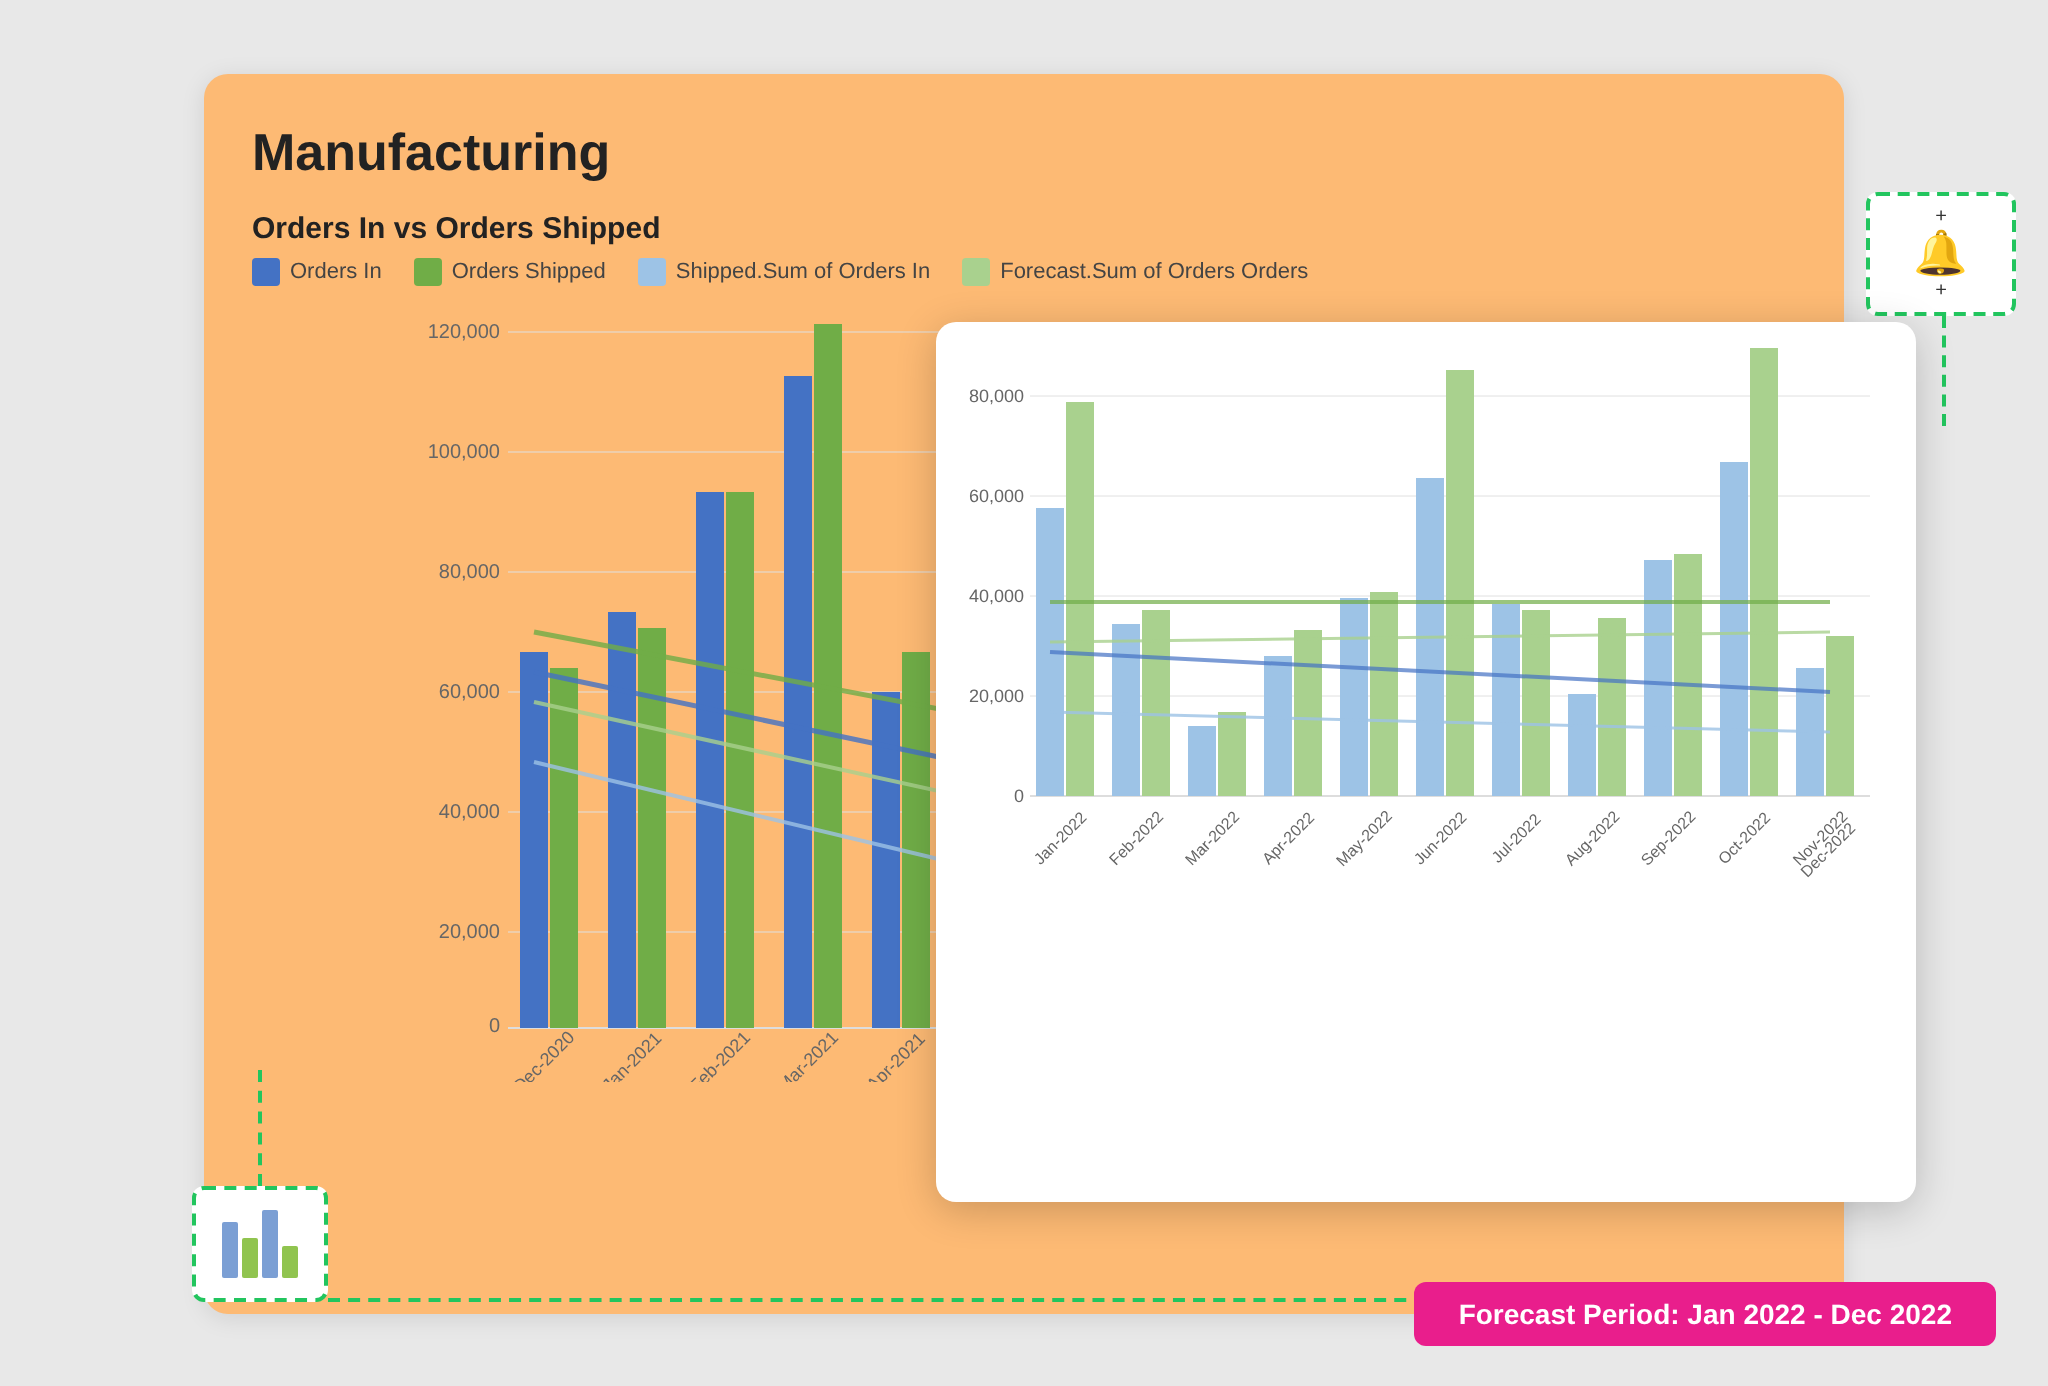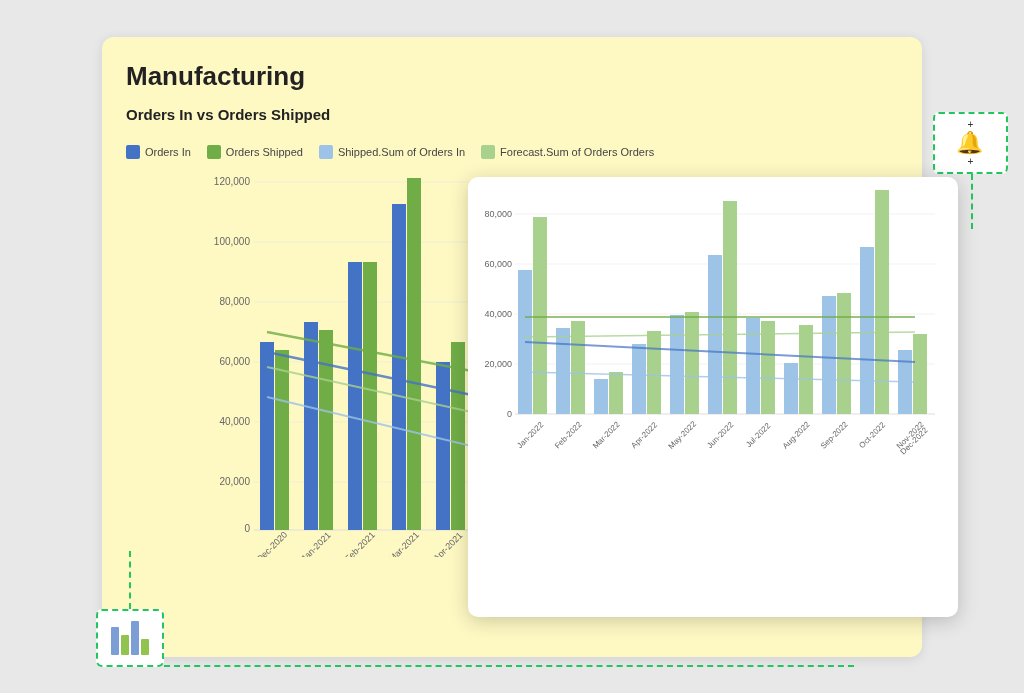--- a/index.html
+++ b/index.html
@@ -7,39 +7,39 @@
       background: #e8e8e8;
       font-family: -apple-system, BlinkMacSystemFont, 'Segoe UI', Arial, sans-serif;
       width: 1024px;
       height: 693px;
       overflow: hidden;
       display: flex;
       align-items: center;
       justify-content: center;
     }
     .main-card {
-      background: #fef9c3;
+      background: #fdba74;
       border-radius: 12px;
       padding: 24px;
       width: 820px;
       height: 620px;
       position: relative;
       box-shadow: 0 2px 12px rgba(0,0,0,0.1);
     }
     .main-title {
       font-size: 26px;
       font-weight: 700;
       color: #222;
       margin-bottom: 14px;
     }
     .chart-title {
       font-size: 15px;
       font-weight: 700;
       color: #222;
-      margin-bottom: 22px;
+      margin-bottom: 6px;
     }
     .legend {
       display: flex;
       gap: 16px;
       margin-bottom: 8px;
       flex-wrap: wrap;
     }
     .legend-item {
       display: flex;
       align-items: center;
@@ -286,14 +286,15 @@
       </div>
     </div>
 
     
     <div style="position:absolute; bottom:-52px; left:3px; width:2px; height:58px; border-left:2px dashed #22c55e;"></div>
 
     
     <div style="position:absolute; bottom:-110px; left:38px; height:2px; width:690px; border-top:2px dashed #22c55e;"></div>
 
     
+    <div style="position:absolute; bottom:-132px; right:-100px; background:#e91e8c; color:white; font-weight:700; font-size:14px; padding:8px 22px; border-radius:6px;">Forecast Period: Jan 2022 - Dec 2022</div>
   </div>
 </div>
 
 </body></html>

